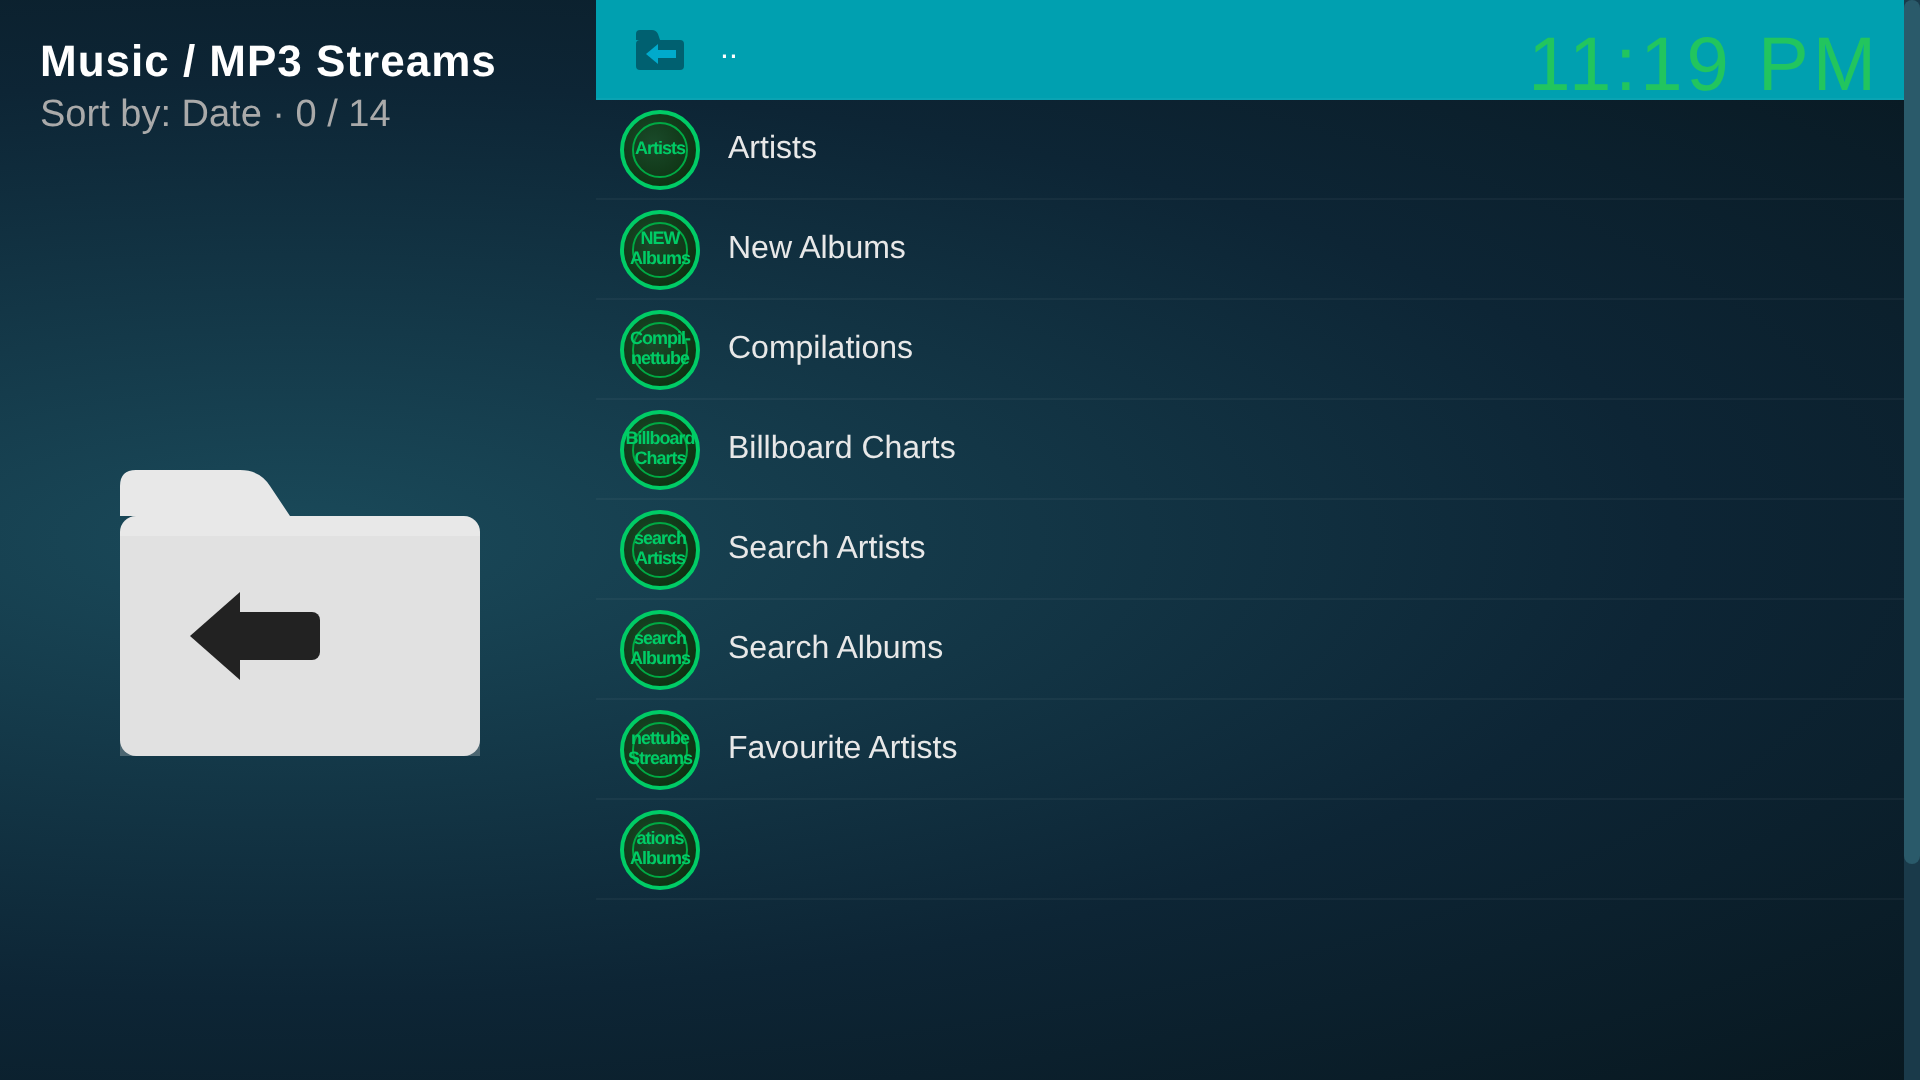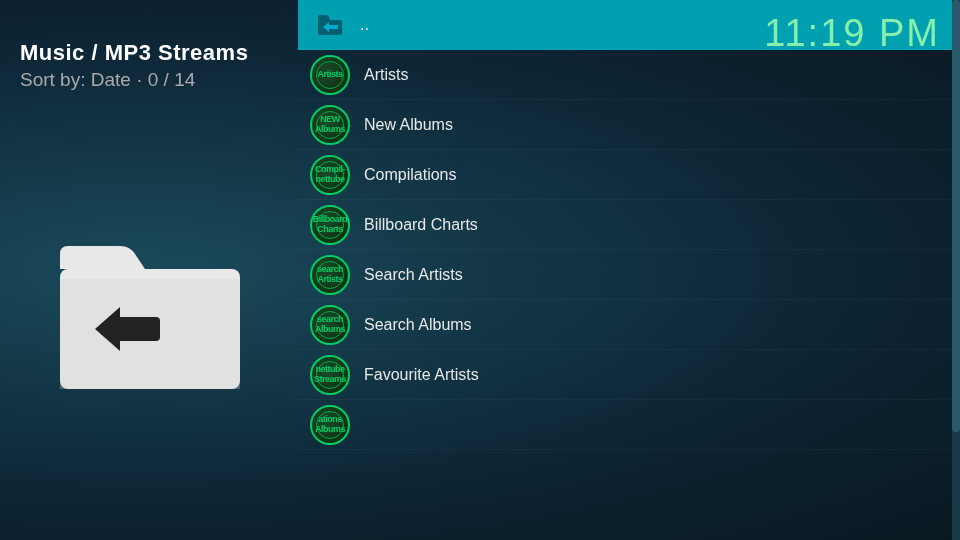--- a/index.html
+++ b/index.html
@@ -31,21 +31,20 @@
       width: 300px;
       height: 540px;
       z-index: 1;
       display: flex;
       flex-direction: column;
       padding: 18px 20px 20px 20px;
     }
 
     .title-area {
       margin-bottom: 6px;
-      margin-top: 22px;
     }
 
     .app-title {
       font-size: 22px;
       font-weight: 600;
       color: #ffffff;
       letter-spacing: 0.5px;
     }
 
     .sort-info {
@@ -61,21 +60,21 @@
       flex: 1;
     }
 
     
     .time-display {
       position: absolute;
       top: 12px;
       right: 20px;
       font-size: 38px;
       font-weight: 300;
-      color: #86efac;
+      color: #22c55e;
       letter-spacing: 2px;
       z-index: 2;
     }
 
     
     .right-panel {
       position: absolute;
       left: 298px;
       top: 0;
       width: 662px;

